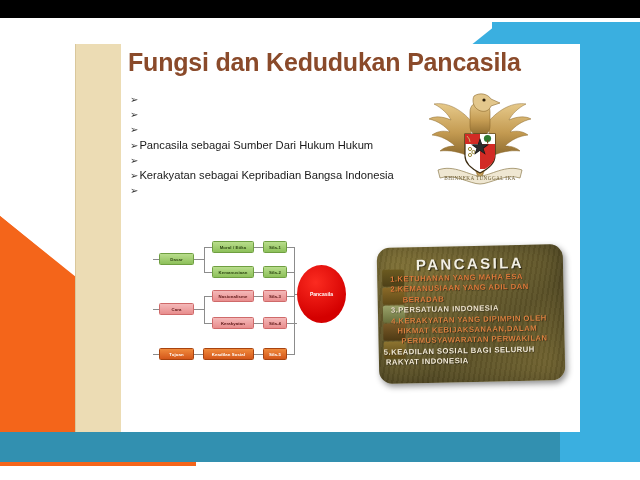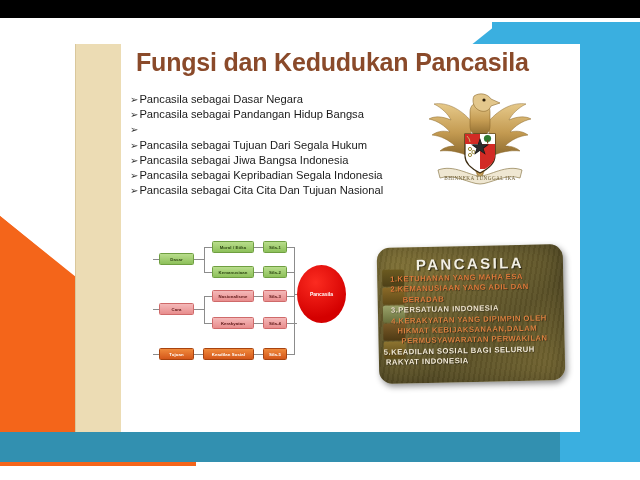--- a/index.html
+++ b/index.html
@@ -41,21 +41,21 @@
     position:absolute;left:75px;top:44px;width:46px;height:388px;
     background:#ecdcb4;z-index:11;
     box-shadow:1px 0 0 #d9c79c inset;
   }
 
   
   .slide-title{
     position:absolute;left:128px;top:48px;z-index:14;
     font-size:25px;font-weight:bold;color:#8a4a2a;
     font-family:"Liberation Sans",sans-serif;
-    letter-spacing:-0.2px;white-space:nowrap;margin-left:8px;
+    letter-spacing:-0.2px;white-space:nowrap;
   }
 
   
   .bullets{position:absolute;left:130px;top:92px;width:290px;z-index:14;}
   .bullet{
     display:flex;align-items:flex-start;
     font-size:11.2px;color:#1a1a1a;line-height:15.2px;
     font-family:"Liberation Sans",sans-serif;white-space:nowrap;
   }
   .bullet .arw{
@@ -132,44 +132,40 @@
   <div class="deco teal-bottom"></div>
 
   <div class="card"></div>
   <div class="beige-col"></div>
 
   <div class="slide-title">Fungsi dan Kedudukan Pancasila</div>
 
   <div class="bullets">
     <div class="bullet">
       <span class="arw">➢</span>
-      <span>Pancasila sebagai Dasar Negara</span>
-    </div>
-    <div class="bullet">
-      <span class="arw">➢</span>
-      <span>Pancasila sebagai Pandangan Hidup Bangsa</span>
-    </div>
-    <div class="bullet">
-      <span class="arw">➢</span>
-    </div>
-    <div class="bullet">
-      <span class="arw">➢</span>
-      <span>Pancasila sebagai Tujuan Dari Segala Hukum</span>
-    </div>
-    <div class="bullet">
-      <span class="arw">➢</span>
-      <span>Pancasila sebagai Jiwa Bangsa Indonesia</span>
-    </div>
-    <div class="bullet">
-      <span class="arw">➢</span>
-      <span>Pancasila sebagai Kepribadian Segala Indonesia</span>
-    </div>
-    <div class="bullet">
-      <span class="arw">➢</span>
-      <span>Pancasila sebagai Cita Cita Dan Tujuan Nasional</span>
+    </div>
+    <div class="bullet">
+      <span class="arw">➢</span>
+    </div>
+    <div class="bullet">
+      <span class="arw">➢</span>
+    </div>
+    <div class="bullet">
+      <span class="arw">➢</span>
+      <span>Pancasila sebagai Sumber Dari Hukum Hukum</span>
+    </div>
+    <div class="bullet">
+      <span class="arw">➢</span>
+    </div>
+    <div class="bullet">
+      <span class="arw">➢</span>
+      <span>Kerakyatan sebagai Kepribadian Bangsa Indonesia</span>
+    </div>
+    <div class="bullet">
+      <span class="arw">➢</span>
     </div>
   </div>
 
   <svg class="garuda" viewBox="0 0 112 106">
     <defs>
       <linearGradient id="gold" x1="0" y1="0" x2="0" y2="1">
         <stop offset="0%" stop-color="#e6c98a"></stop>
           <stop offset="55%" stop-color="#c49b52"></stop>
         <stop offset="100%" stop-color="#8d6a2e"></stop>
       </linearGradient>

